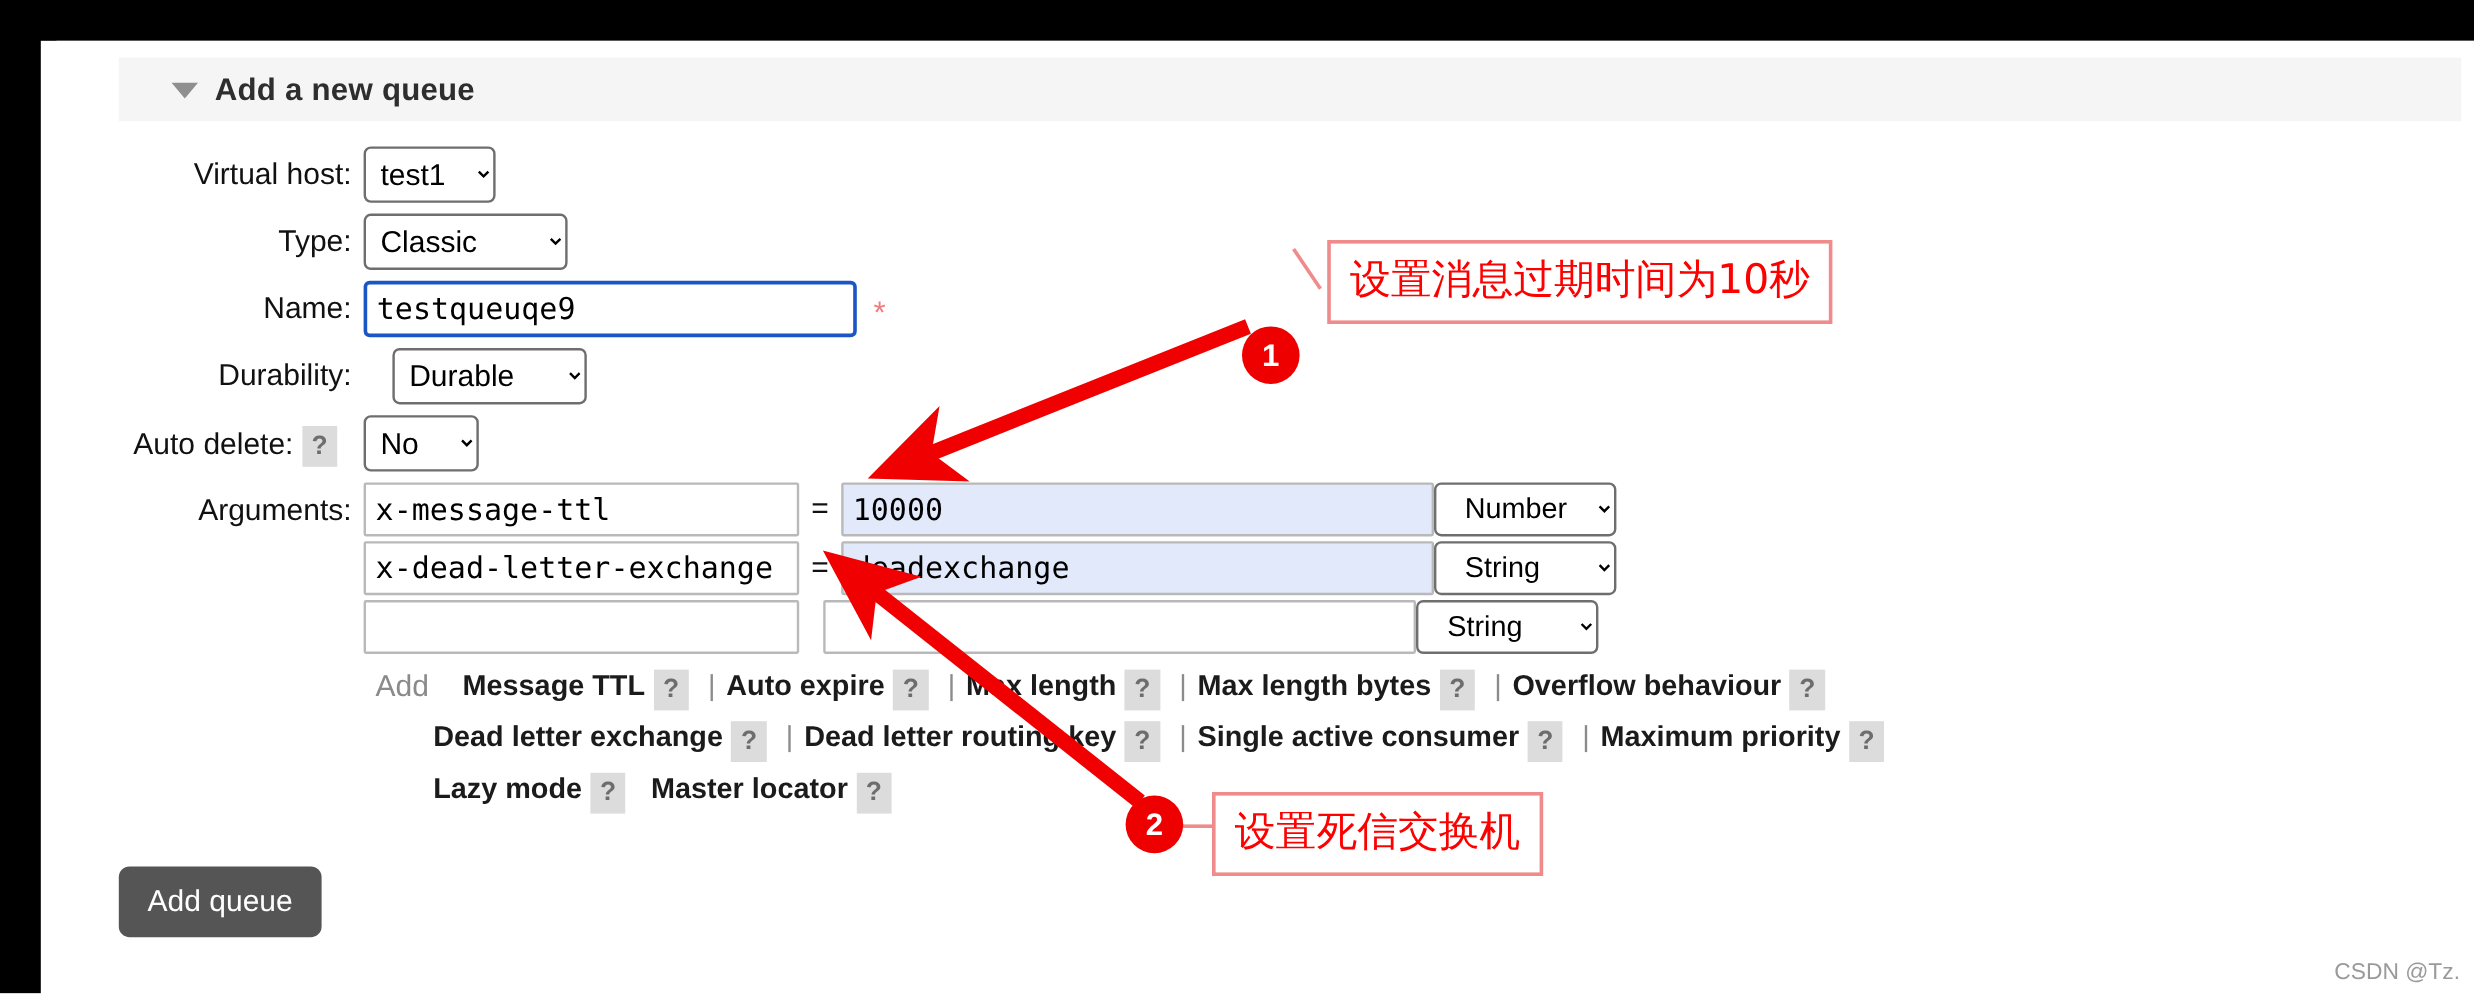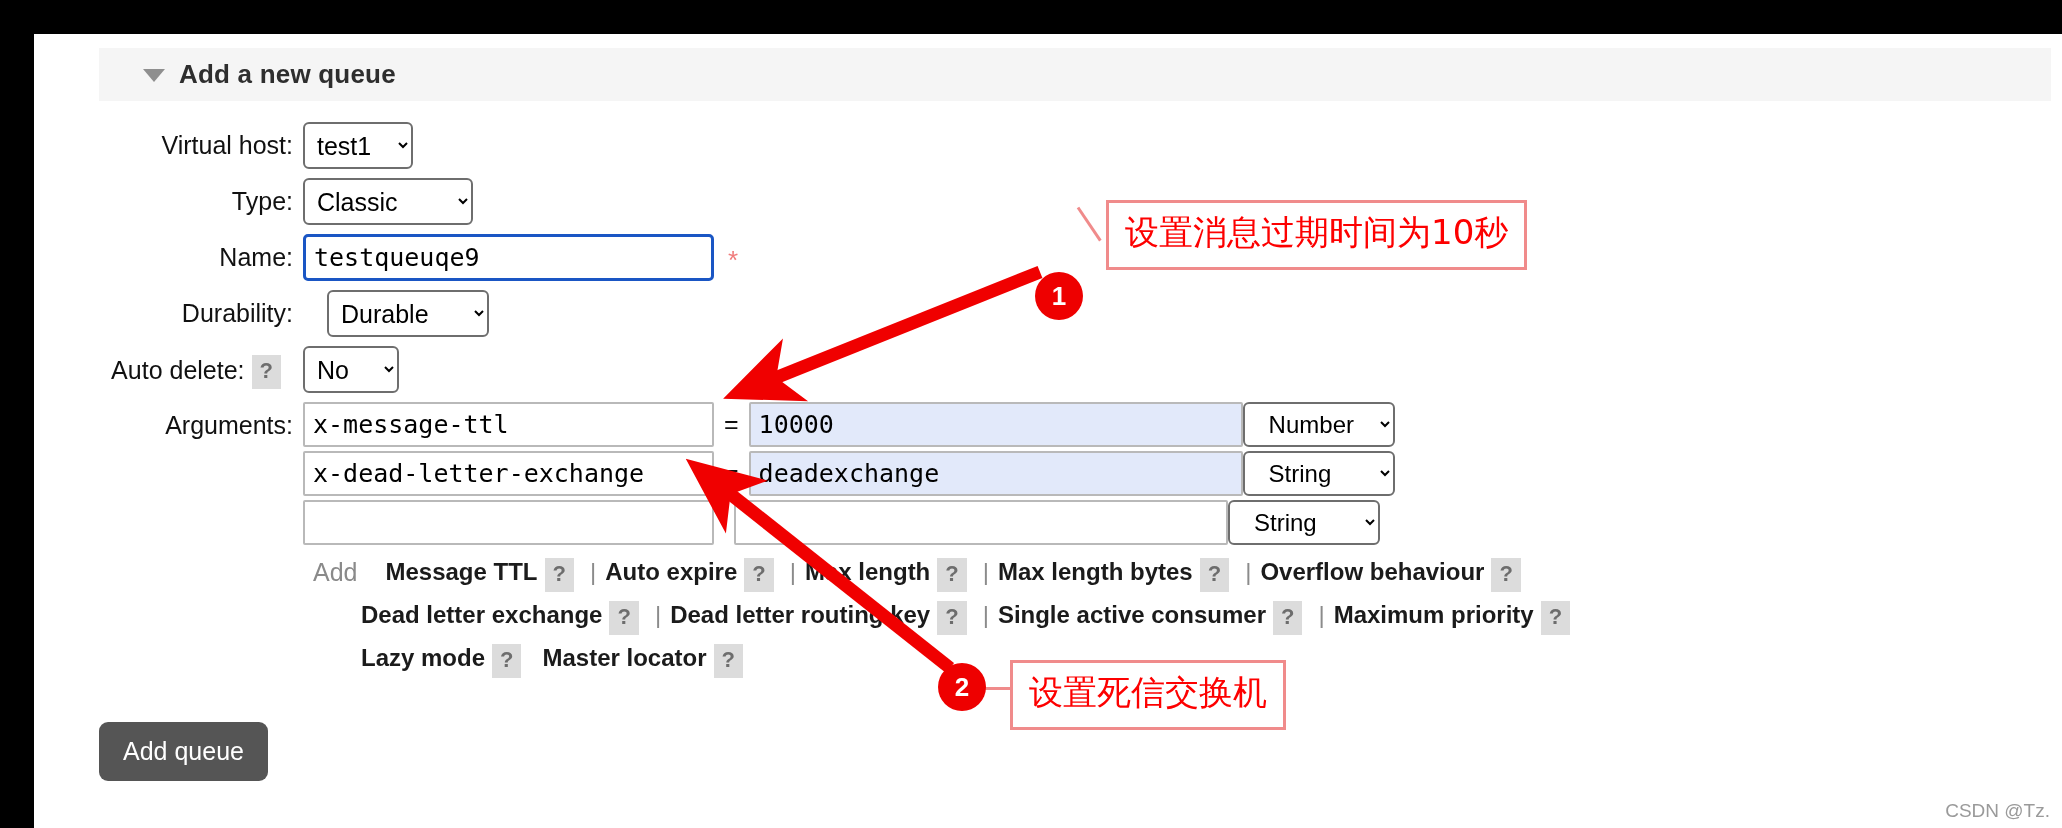--- a/index.html
+++ b/index.html
@@ -125,21 +125,21 @@
     border-radius: 2px;
   }
   input.name-input {
     width: 411px;
     border: 3px solid #1a56c4;
     border-radius: 5px;
     height: 47px;
     caret-color: #000;
   }
   input.arg-key {
-    width: 411px;
+    width: 363px;
   }
   input.arg-val {
     width: 494px;
     background: #e2e9fa;
     border-color: #b9b9b9;
   }
   .req-star {
     color: #f07c7c;
     font-size: 26px;
     margin-left: 14px;

